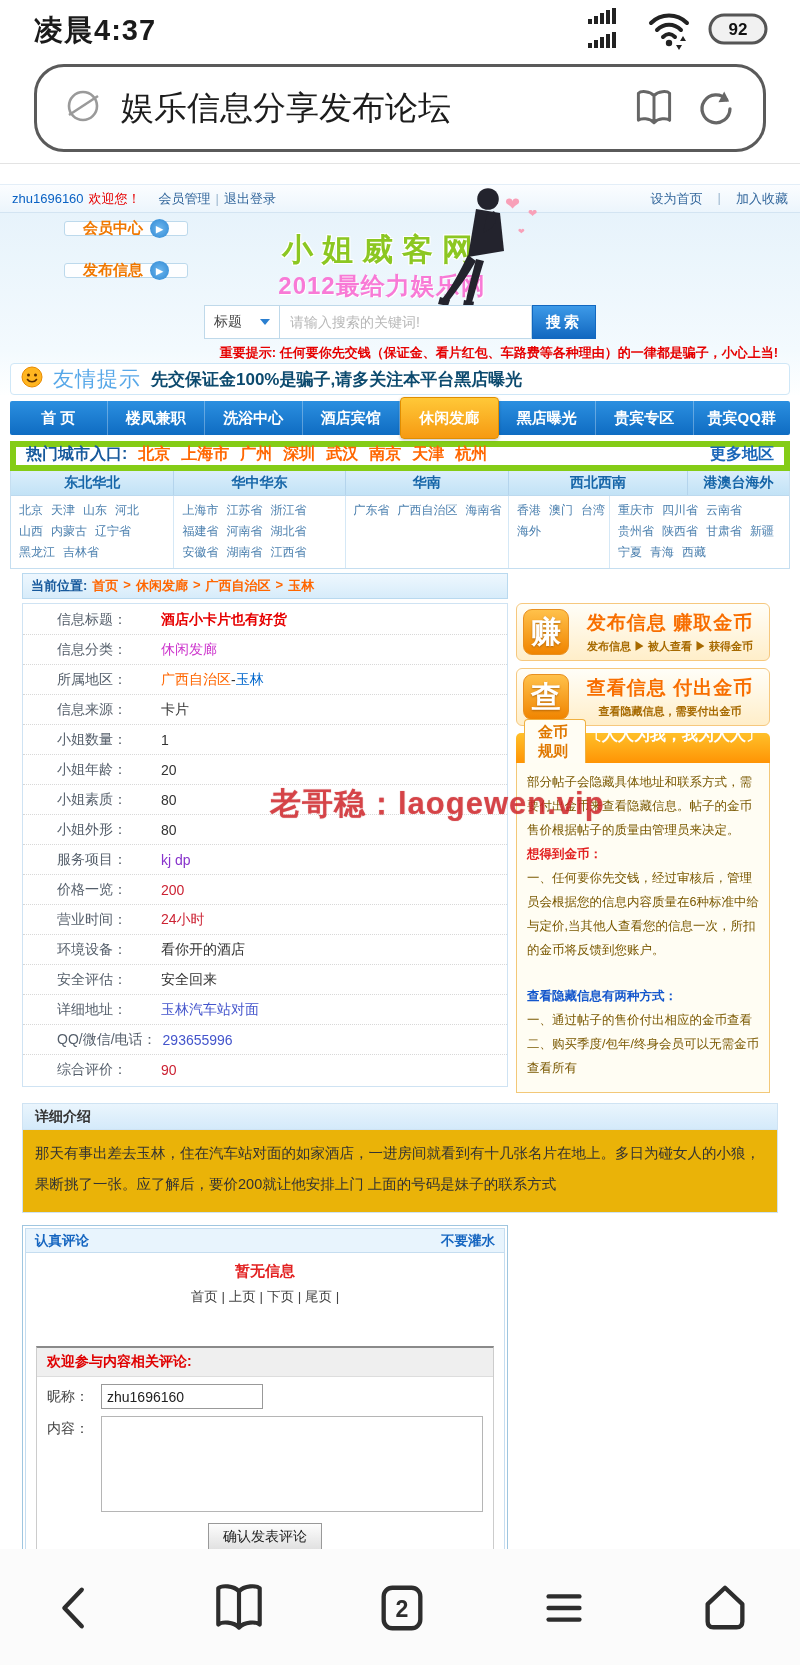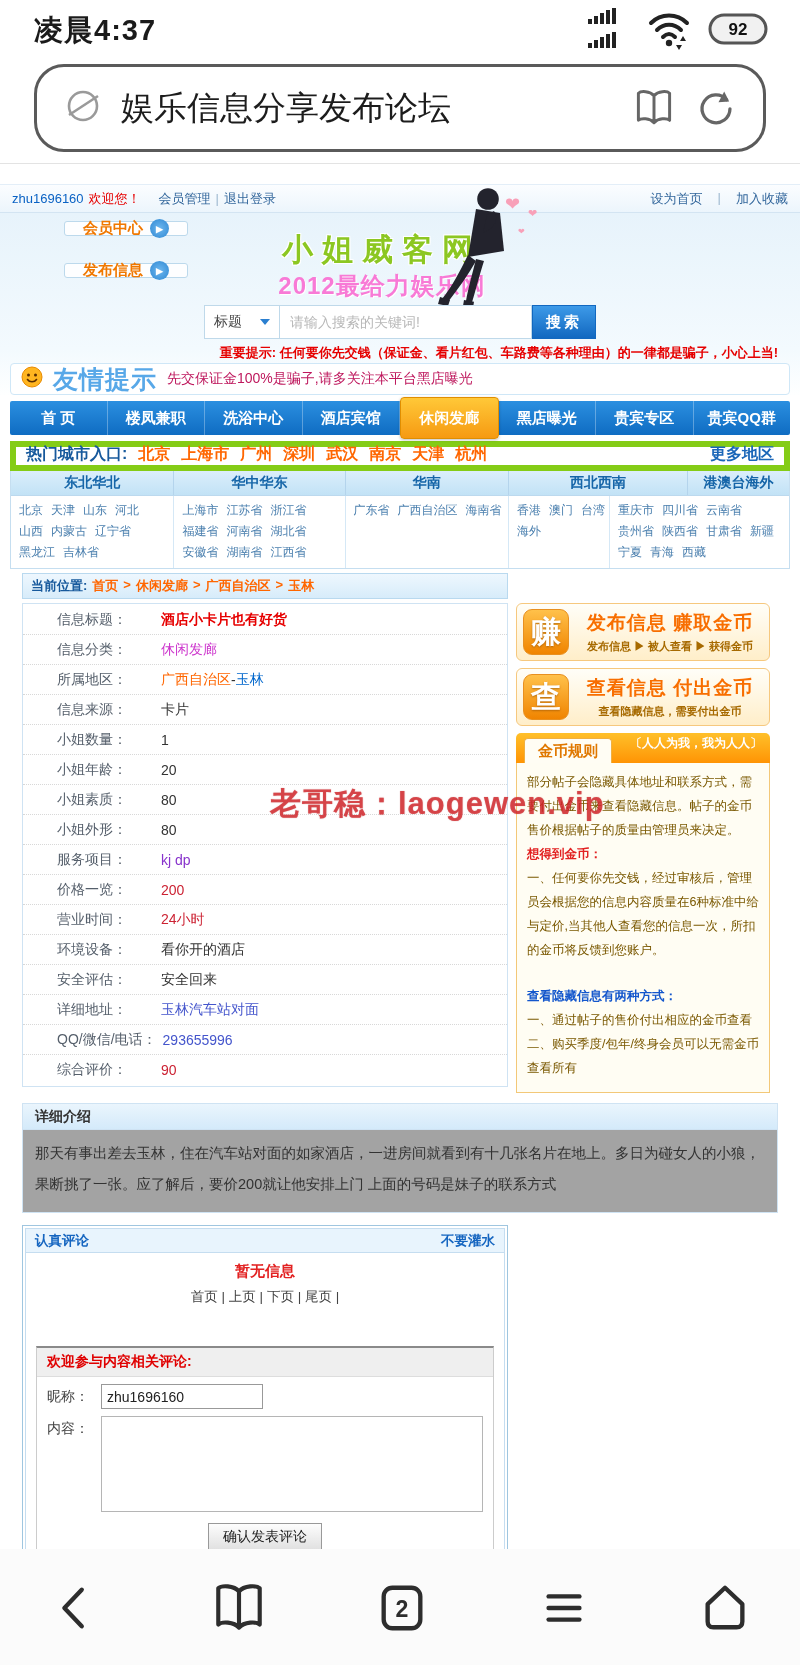--- a/index.html
+++ b/index.html
@@ -52,22 +52,22 @@
     justify-content:space-between; padding:0 9px; font-size:14px; color:#444; cursor:pointer; }
   .sel-arrow { width:0; height:0; border-left:5px solid transparent; border-right:5px solid transparent;
     border-top:6px solid #2a7fd0; }
   .inp { flex:1; border:1px solid #bfd9ea; border-left:none; padding:0 10px; font-size:14px; color:#333; outline:none; }
   .inp::placeholder { color:#b8b8b8; }
   .sbtn { width:64px; background:linear-gradient(#3d9ae8,#1268c0); color:#fff; font-weight:bold;
     font-size:15px; border:1px solid #1268c0; letter-spacing:3px; cursor:pointer; }
   .warning { text-align:right; padding:5px 22px 2px 0; font-size:13px; font-weight:bold; color:#e60000; height:22px; }
   .tipbar { margin:2px 10px 0; background:#fff; border:1px solid #cfe7f7; border-radius:4px; height:32px;
     display:flex; align-items:center; gap:10px; padding:0 10px; }
-  .tip-label { font-size:25px; font-weight:bold; color:#58a8e8; letter-spacing:1px; text-shadow:1px 1px 0 #fff; }
-  .tip-text { font-size:14px; color:#be185d; font-weight:normal; }
+  .tip-label { font-size:21px; font-weight:normal; color:#58a8e8; letter-spacing:1px; text-shadow:1px 1px 0 #fff; }
+  .tip-text { font-size:17px; color:#0c4a6e; font-weight:bold; }
 
   .mainnav { margin:6px 10px 0; height:34px; background:linear-gradient(#2b8fe0,#0f6cc2);
     border-radius:2px; display:flex; }
   .nav-item { flex:1; color:#fff; font-weight:bold; font-size:15px; display:flex; align-items:center;
     justify-content:center; border-right:1px solid rgba(255,255,255,.30); cursor:pointer; }
   .nav-item:last-child { border-right:none; }
   .nav-item.active { background:linear-gradient(#ffc838,#f69a12); border:1px solid #e08e00; border-radius:4px;
     margin:-4px 0; box-shadow:0 1px 3px rgba(0,0,0,.25); }
 
   .cities { margin:6px 10px 0; border:6px solid #84cc16; background:#fff; height:30px; display:flex;
@@ -116,31 +116,31 @@
     color:#fff; font-size:30px; font-weight:bold; display:flex; align-items:center; justify-content:center;
     border:1px solid #e89020; text-shadow:0 1px 2px rgba(120,60,0,.5); flex-shrink:0; }
   .earn-text { flex:1; display:flex; flex-direction:column; align-items:center; }
   .earn-title { color:#f86e00; font-size:19px; font-weight:bold; letter-spacing:1px; white-space:nowrap; }
   .earn-sub { color:#a76a00; font-size:11px; font-weight:bold; margin-top:3px; white-space:nowrap; }
 
   .rules-head { height:30px; background:linear-gradient(#ffc02a,#ff9404); border-radius:5px 5px 0 0;
     display:flex; align-items:flex-end; padding:0 8px; }
   .rules-tab { background:#fffdf4; color:#e07800; font-weight:bold; font-size:15px; padding:3px 13px 2px;
     border-radius:4px 4px 0 0; border:1px solid #f0b040; border-bottom:none; cursor:pointer; }
-  .rules-motto { margin-left:auto; color:#fff; font-weight:bold; font-size:12px; padding-bottom:11px; white-space:nowrap; }
+  .rules-motto { margin-left:auto; color:#fff; font-weight:bold; font-size:16px; padding-bottom:17px; white-space:nowrap; }
   .rules-body { border:1px solid #f3c878; border-top:none; background:#fffdf3; padding:7px 10px 12px;
     font-size:12.5px; color:#7a5800; line-height:1.92; }
   .rules-h-red { color:#e22222; font-weight:bold; }
   .rules-h-blue { color:#1356cc; font-weight:bold; margin-top:22px; }
 
   .watermark { position:absolute; left:270px; top:214px; font-size:31px; font-weight:bold;
     color:rgba(214,40,46,.72); letter-spacing:1px; white-space:nowrap; z-index:6;
     text-shadow:0 0 1px rgba(170,20,20,.5); }
 
-  .detail-box { margin-top:10px; border:1px solid #cfe3f3; background:#a3a3a3; }
+  .detail-box { margin-top:10px; border:1px solid #cfe3f3; background:#eab308; }
   .detail-head { height:26px; background:linear-gradient(#eaf5fd,#d4eafa); border-bottom:1px solid #cfe3f3;
     display:flex; align-items:center; padding:0 12px; font-size:14px; font-weight:bold; color:#333; }
   .detail-body { padding:8px 12px 12px; font-size:14.5px; color:#333; line-height:2.15; }
 
   .comments-wrap { width:486px; border:1px solid #9fc6e0; padding:2px; margin-top:12px; background:#fff; }
   .comments-inner { border:1px solid #c5ddf0; }
   .c-head { height:24px; background:#e8f4fd; border-bottom:1px solid #c5ddf0; display:flex;
     padding:0 9px; align-items:center; font-size:13.5px; font-weight:bold; color:#1565c0; }
   .c-right { margin-left:auto; cursor:pointer; }
   .c-empty { text-align:center; color:#e22222; font-weight:bold; font-size:15px; padding-top:9px; }

